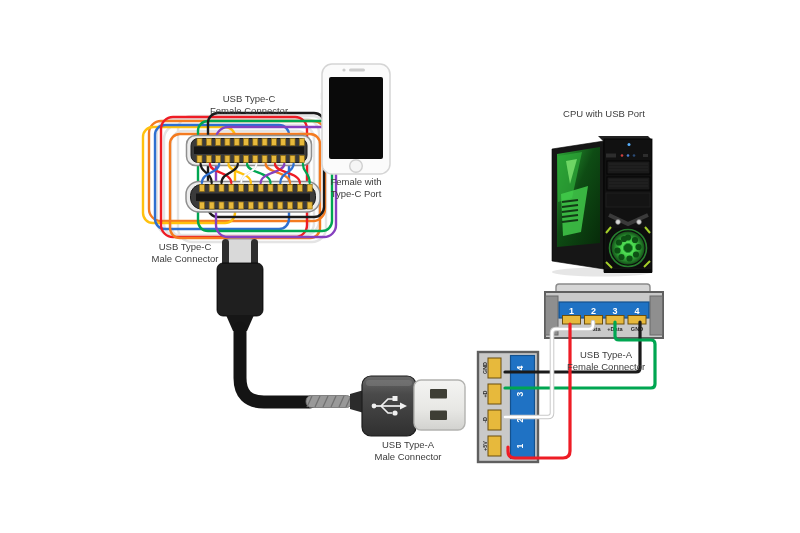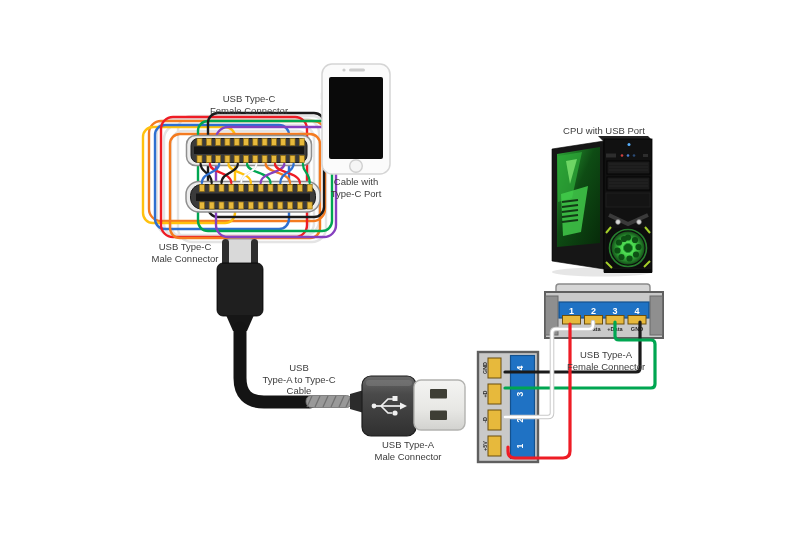--- a/index.html
+++ b/index.html
@@ -302,41 +302,36 @@
     <rect x="604" y="269" width="48" height="4" fill="#080808"></rect>
   </g>
 </svg>
 
 <div class="lbl" style="left:189px;top:93px;width:120px;">
   <div>USB Type-C</div>
   <div>Female Connector</div>
 </div>
 
 <div class="lbl" style="left:316px;top:176px;width:80px;">
-  <div>Cable with</div>
+  <div>Female with</div>
   <div>Type-C Port</div>
 </div>
 
 <div class="lbl" style="left:135px;top:241px;width:100px;">
   <div>USB Type-C</div>
   <div>Male Connector</div>
 </div>
 
-<div class="lbl" style="left:249px;top:362px;width:100px;">
-  <div>USB</div>
-  <div>Type-A to Type-C</div>
-  <div>Cable</div>
-</div>
 
 <div class="lbl" style="left:358px;top:439px;width:100px;">
   <div>USB Type-A</div>
   <div>Male Connector</div>
 </div>
 
-<div class="lbl" style="left:544px;top:125px;width:120px;">
+<div class="lbl" style="left:544px;top:108px;width:120px;">
   <div>CPU with USB Port</div>
 </div>
 
 <div class="lbl" style="left:546px;top:349px;width:120px;">
   <div>USB Type-A</div>
   <div>Female Connector</div>
 </div>
 
 </div>
 

